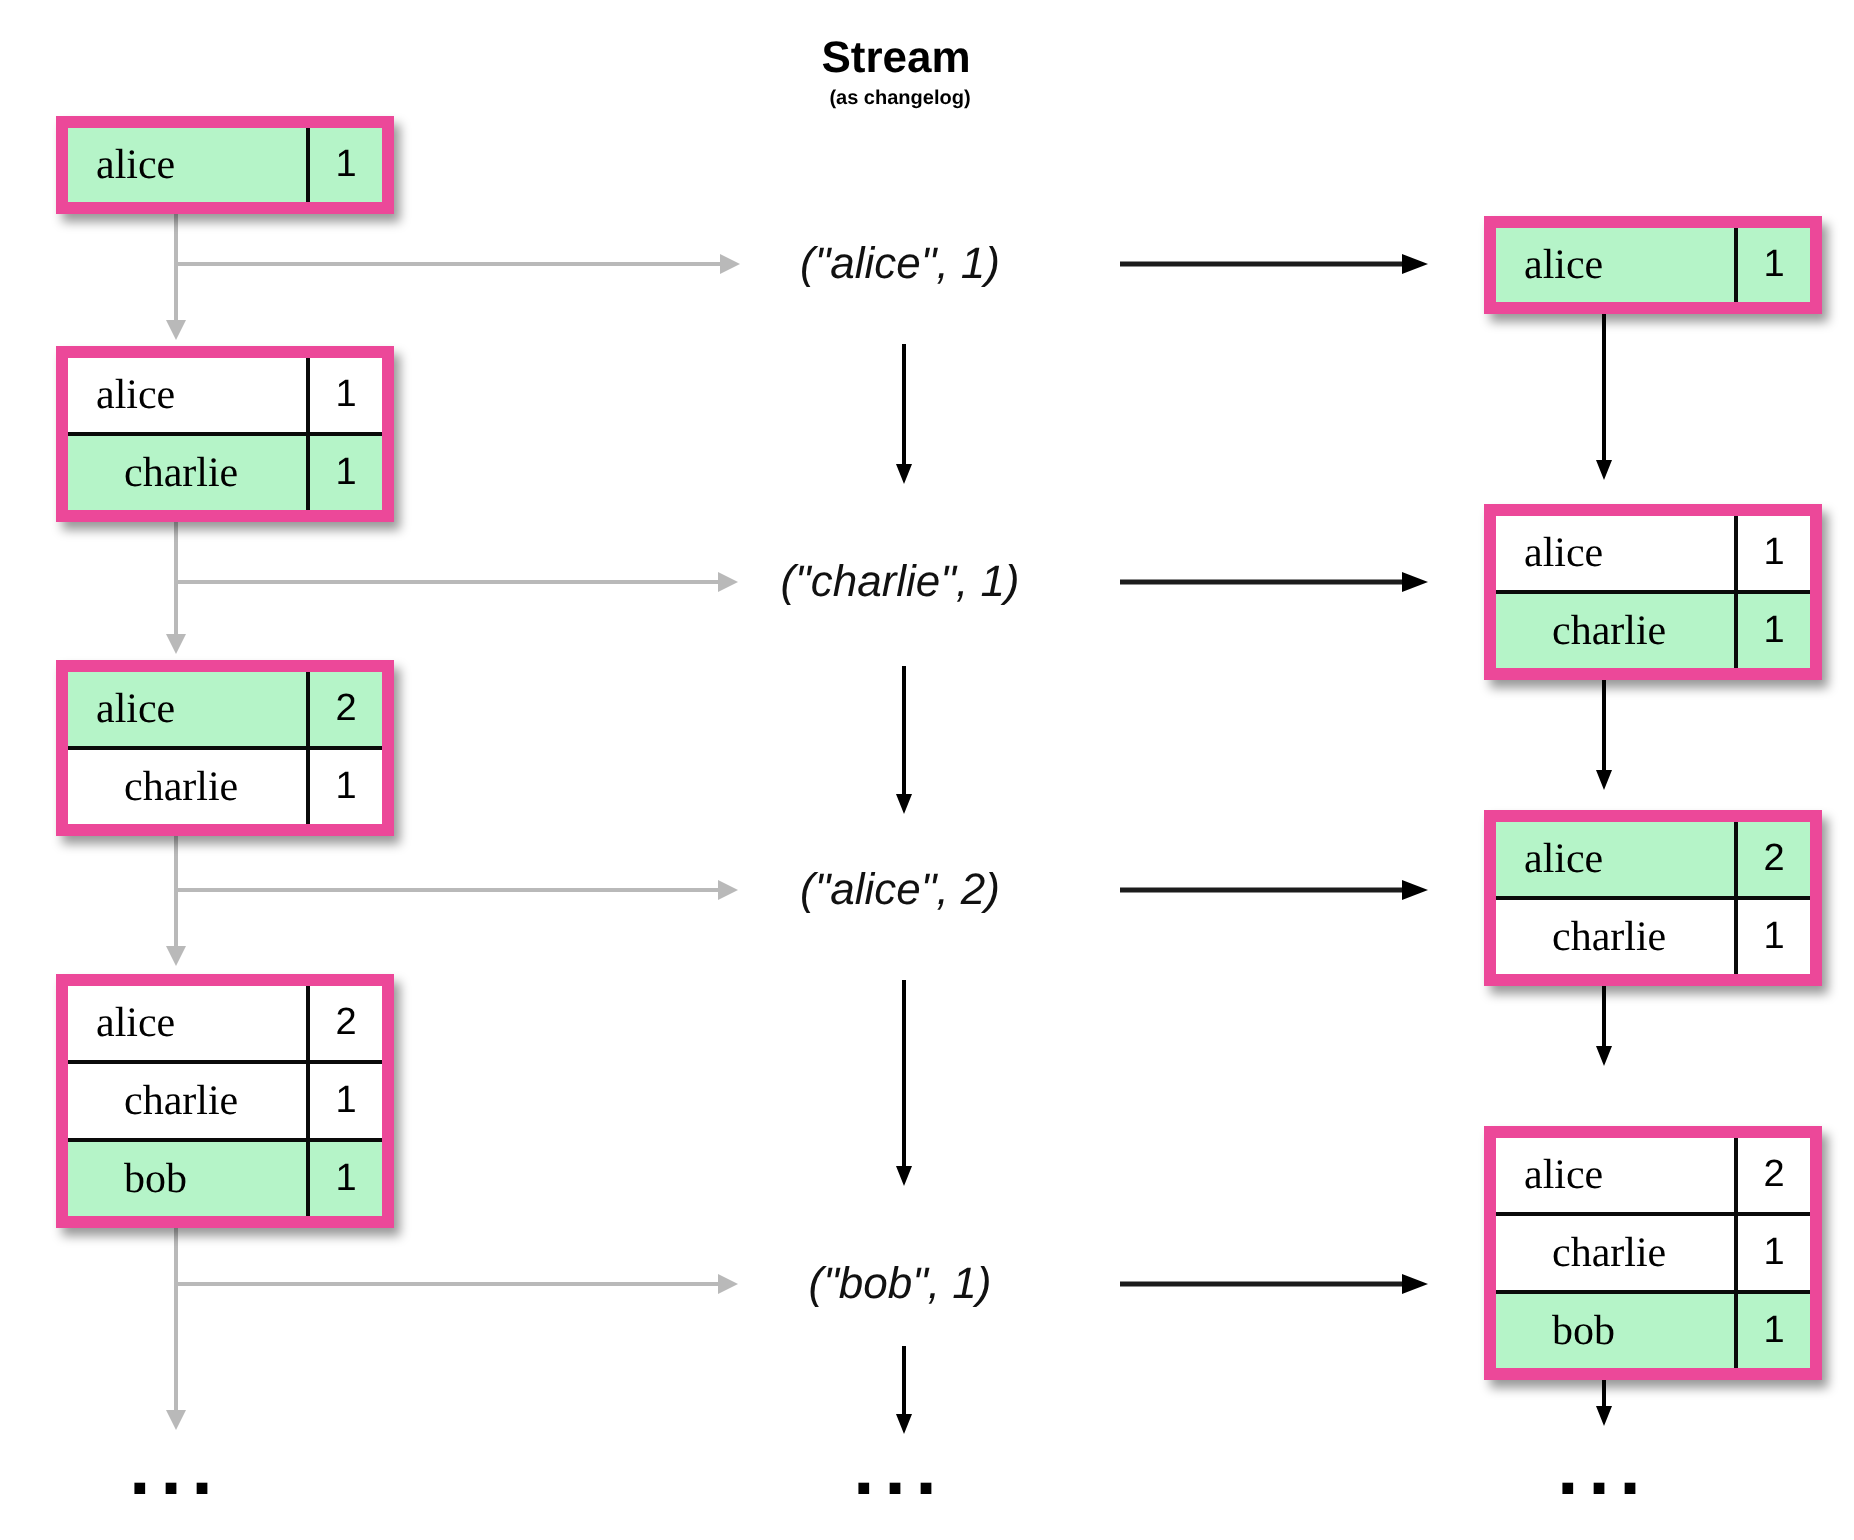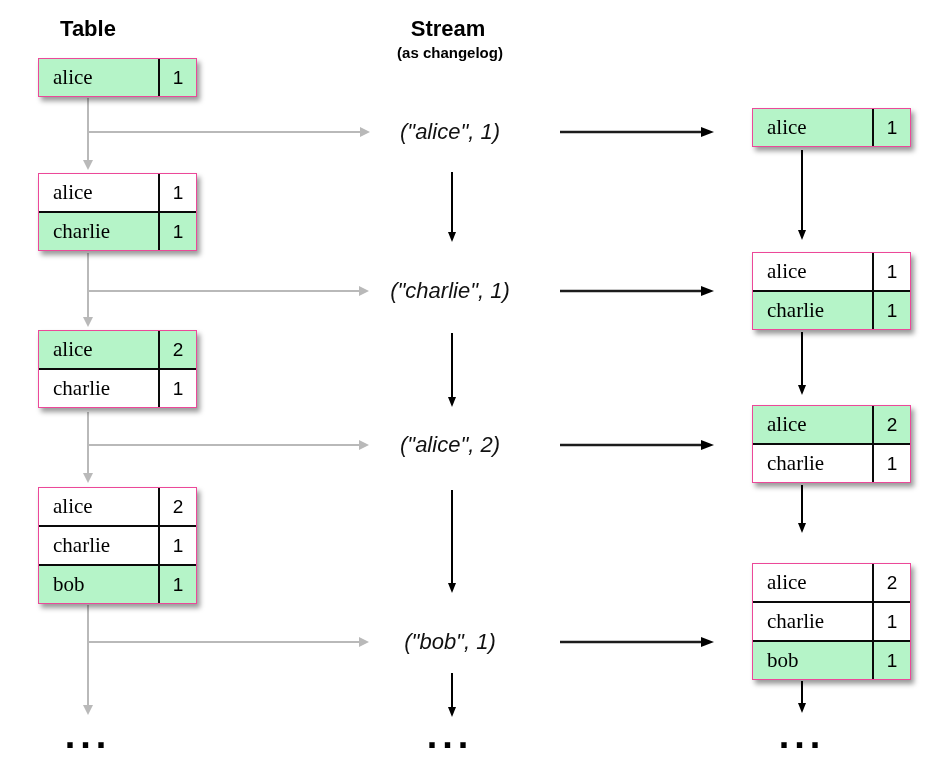--- a/index.html
+++ b/index.html
@@ -32,40 +32,39 @@
     text-align: center;
     font-weight: bold;
     font-size: 22px;
     color: #000;
     z-index: 2;
   }
   .col-subtitle {
     position: absolute;
     text-align: center;
     font-weight: bold;
-    font-size: 15px;
+    font-size: 10px;
     color: #000;
     z-index: 2;
   }
 
   .dtable {
     position: absolute;
     width: 157px;
-    border: 1px solid #ec4899;
+    border: 6px solid #ec4899;
     background: #ffffff;
     box-shadow: 3px 4px 5px rgba(0,0,0,0.40);
     z-index: 2;
-    margin-left: 10px;
   }
   .trow {
     display: flex;
     height: 37px;
     background: #ffffff;
   }
-  .trow + .trow { border-top: 2px solid #0a0a0a; }
+  .trow + .trow { border-top: 2px solid #0a0a0a; padding-left: 14px; }
   .trow.hl { background: var(--highlight-green, #b5f4c8); }
   .tkey {
     flex: 1;
     display: flex;
     align-items: center;
     padding-left: 14px;
     font-family: "Liberation Serif", serif;
     font-size: 21px;
     color: #000;
   }
@@ -142,21 +141,20 @@
     <path class="black-line-thick" d="M560 291 H702" marker-end="url(#mbL)"></path>
     <path class="black-line-thick" d="M560 445 H702" marker-end="url(#mbL)"></path>
     <path class="black-line-thick" d="M560 642 H702" marker-end="url(#mbL)"></path>
 
     <path class="black-line" d="M802 150 V231" marker-end="url(#mb)"></path>
     <path class="black-line" d="M802 332 V386" marker-end="url(#mb)"></path>
     <path class="black-line" d="M802 485 V524" marker-end="url(#mb)"></path>
     <path class="black-line" d="M802 681 V704" marker-end="url(#mb)"></path>
   </svg>
 
-  <div class="col-title" style="left:8px; top:16px; width:160px;">Table</div>
   <div class="col-title" style="left:328px; top:16px; width:240px;">Stream</div>
   <div class="col-subtitle" style="left:330px; top:44px; width:240px;">(as changelog)</div>
 
   <div class="dtable" style="left:28px; top:58px;">
     <div class="trow hl">
       <div class="tkey">alice</div>
       <div class="tval">1</div>
     </div>
   </div>
 

